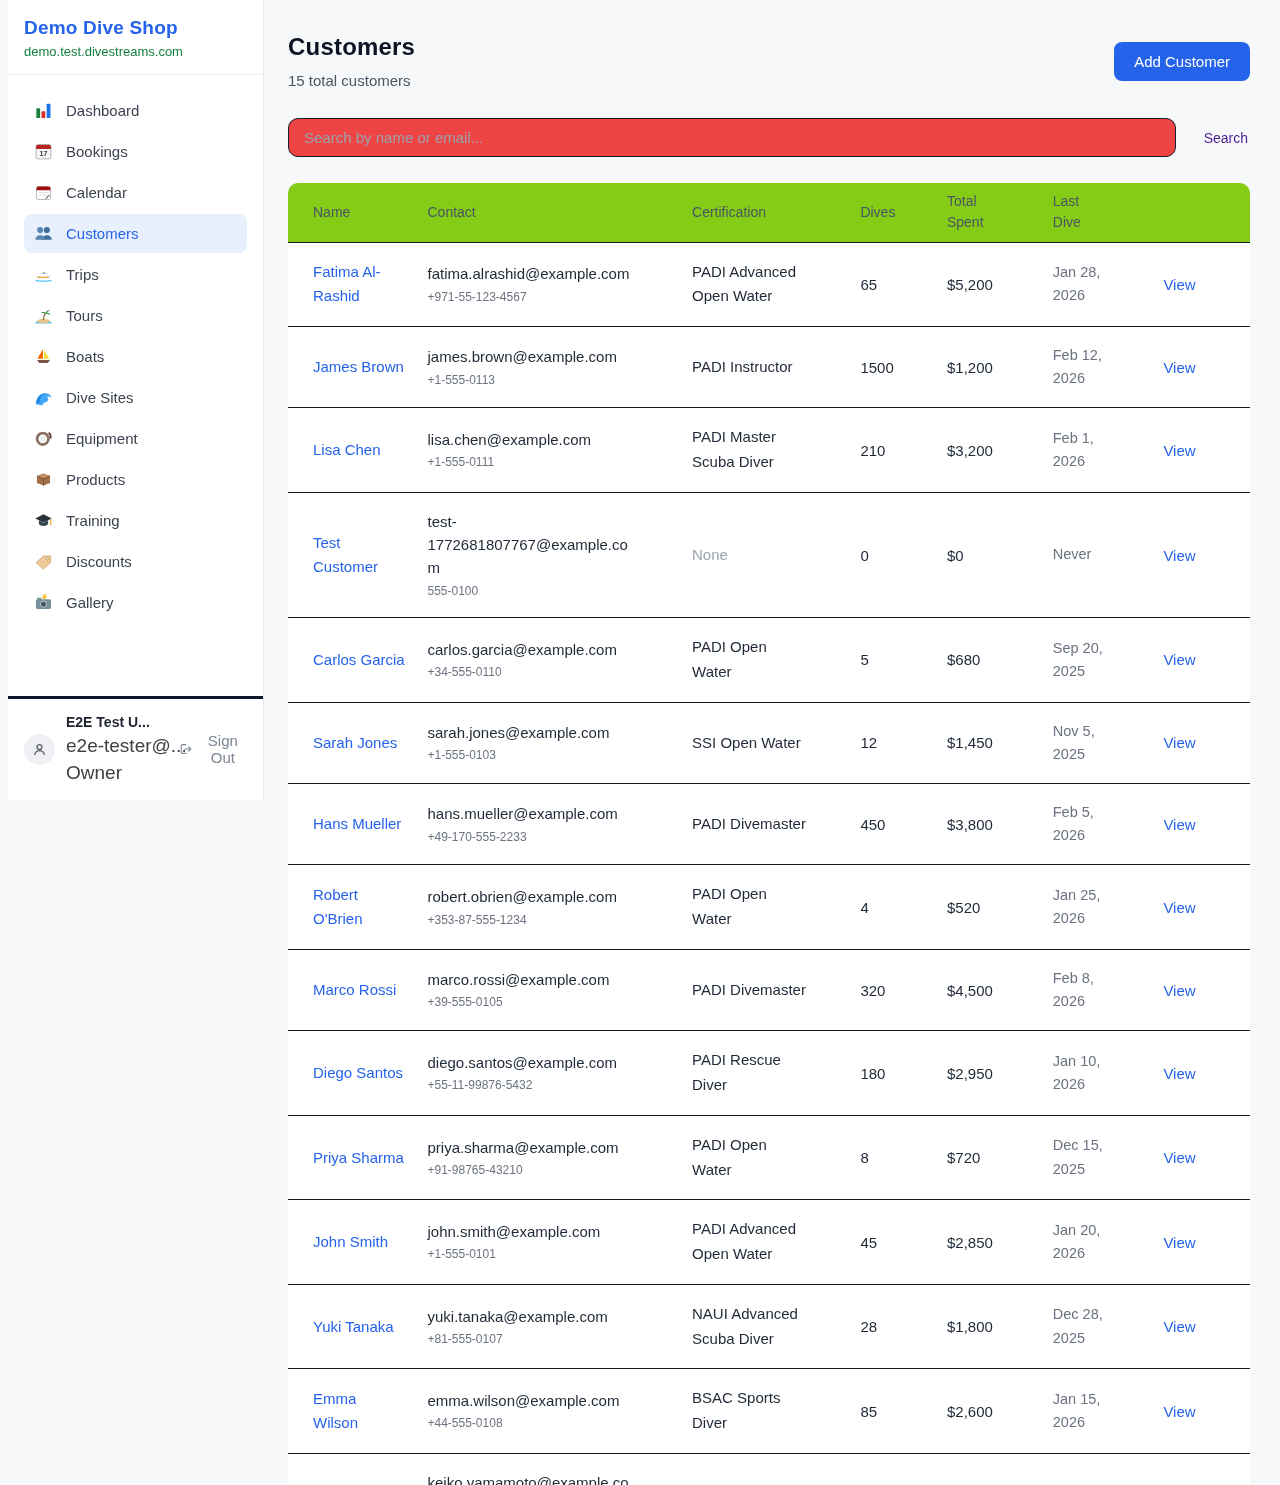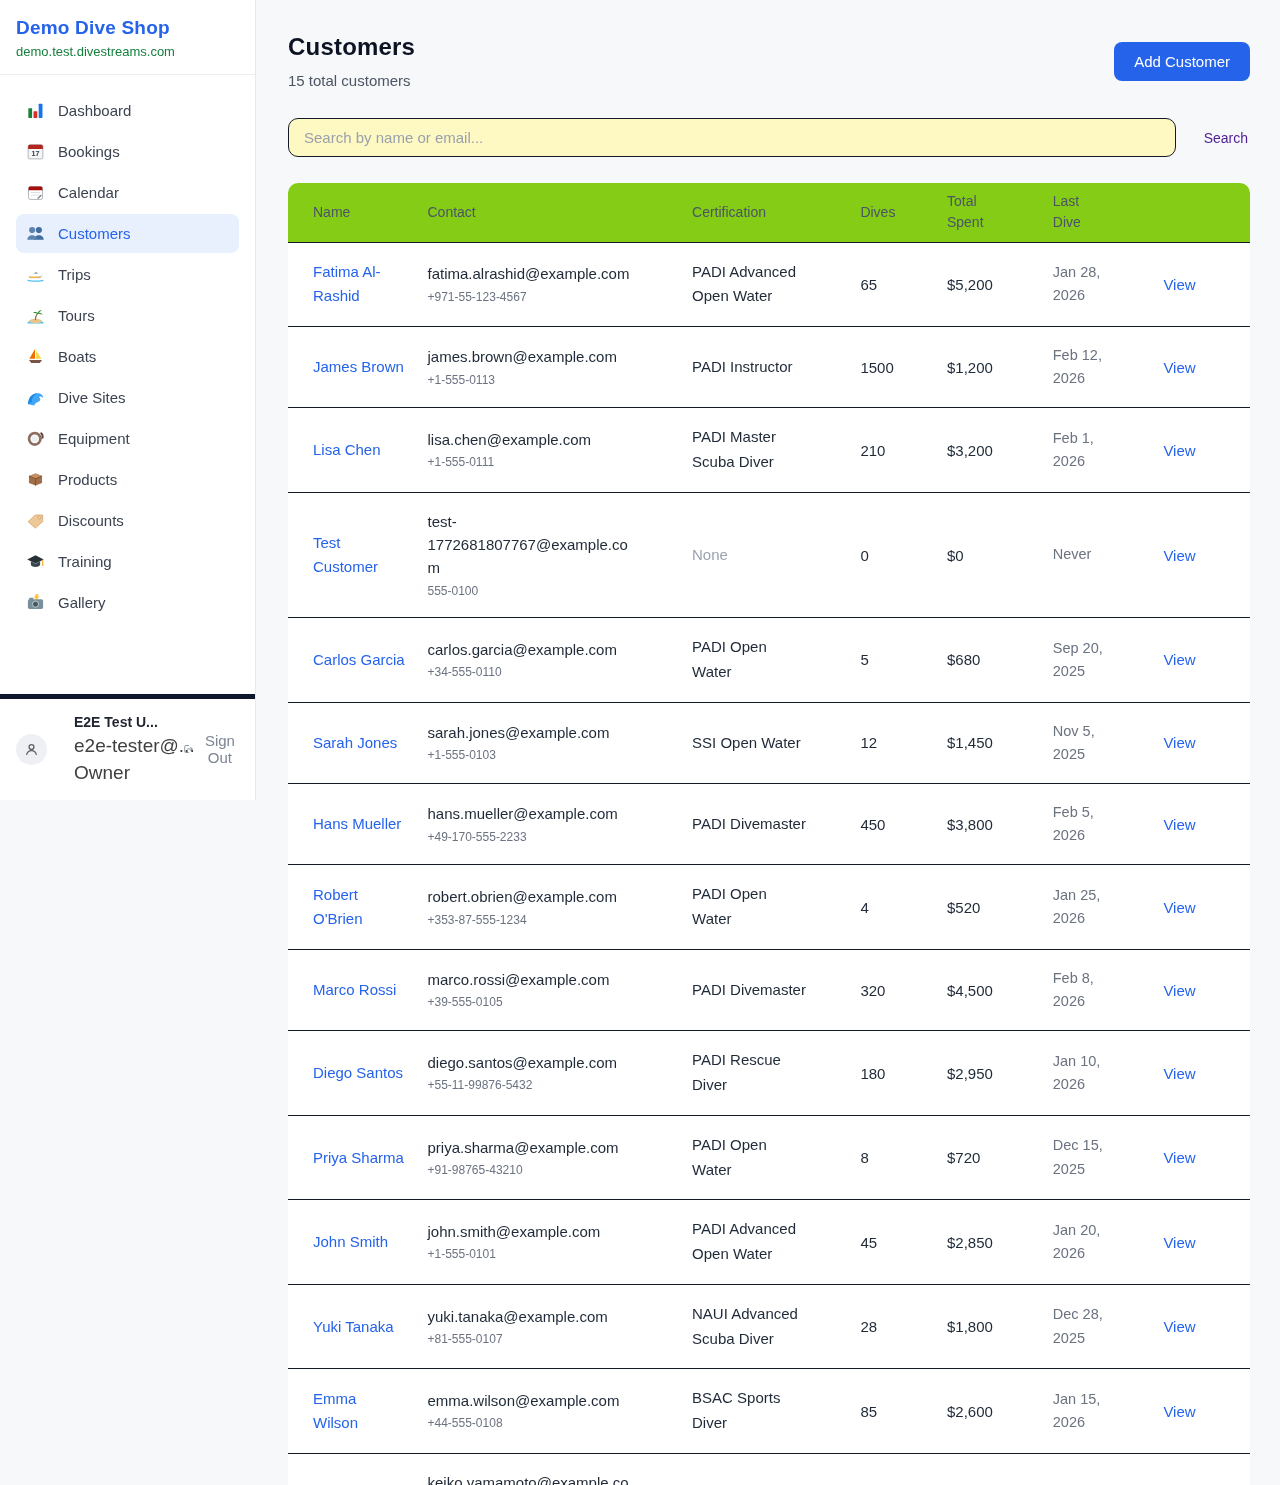--- a/index.html
+++ b/index.html
@@ -7,42 +7,42 @@
   body {
     height:1485px;
     background:#f7f8fa;
     font-family:"Liberation Sans", sans-serif;
     color:#1f2937;
     position:relative;
   }
 
   
   .sidebar {
-    position:absolute; top:0; left:0;
+    position:absolute; top:0; left:8px;
     width:256px; height:800px;
     background:#ffffff;
     border-right:1px solid #e7e9ee;
     display:flex; flex-direction:column;
   }
   .shop-block { padding:17px 16px 15px 16px; border-bottom:1px solid #eceef2; }
   .shop-name { color:#2563eb; font-size:19px; font-weight:bold; letter-spacing:.2px; }
   .shop-domain { color:#15803d; font-size:13px; margin-top:5px; }
   .nav { padding:14px 8px 8px 8px; }
   .nav-item {
     display:flex; align-items:center; gap:13px;
     padding:10px 10px; margin:2px 8px;
     border-radius:8px; text-decoration:none;
     font-size:15px; color:#3b4350; cursor:pointer;
   }
   .nav-item.active { background:#e8f0fe; color:#2563eb; }
   .nav-icon { width:19px; height:19px; display:inline-flex; flex:0 0 19px; }
   .nav-icon svg { width:19px; height:19px; }
   .user-section {
-    margin-top:auto; border-top:5px solid #0f172a;
-    padding:13px 16px; display:flex; align-items:center; gap:27px;
+    margin-top:auto; border-top:3px solid #0f172a;
+    padding:13px 16px; display:flex; align-items:center; gap:11px;
   }
   .avatar {
     width:31px; height:31px; border-radius:50%;
     background:#eef0f3; display:flex; align-items:center; justify-content:center; flex:0 0 31px;
   }
   .user-info { line-height:1.45; min-width:0; }
   .user-name { font-size:14px; font-weight:bold; color:#1f2430; white-space:nowrap; }
   .user-email, .user-role { font-size:19px; color:#404040; white-space:nowrap; }
   .signout-btn {
     margin-left:auto; display:flex; align-items:center; gap:7px;
@@ -59,21 +59,21 @@
     margin-top:9px;
     background:#2563eb; color:#ffffff; border:none; border-radius:8px;
     font-size:15px; font-weight:500; font-family:inherit;
     padding:11px 20px; cursor:pointer;
   }
 
   .search-row { display:flex; align-items:center; margin-top:29px; }
   .search-input {
     flex:1; height:39px;
     border:1.5px solid #141b27; border-radius:10px;
-    background:#fef9c3; padding:0 15px;
+    background:#ef4444; padding:0 15px;
     font-size:15px; font-family:inherit; color:#1f2937;
   }
   .search-input::placeholder { color:#9aa1ad; }
   .search-btn {
     background:none; border:none; cursor:pointer;
     font-family:inherit; font-size:14px; font-weight:500; color:#4c1d95;
     margin-left:26px; padding:8px 2px;
   }
 
   
@@ -217,36 +217,36 @@
             <path d="M2.8 5.8L9 3.2l6.2 2.6L9 8.4z" fill="#c49162"></path>
             <path d="M9 8.4v6.4" stroke="#7a4f2e" stroke-width="0.9"></path>
             <path d="M2.8 5.8L9 8.4l6.2-2.6" stroke="#7a4f2e" stroke-width="0.9" fill="none"></path>
           </svg>
         </span>
       <span class="nav-label">Products</span>
     </a>
     <a class="nav-item">
       <span class="nav-icon">
           <svg viewBox="0 0 18 18">
-            <path d="M2 10.2l6.8-6.4h7v6.2l-6.9 6.2z" fill="#efc89a" stroke="#d9a86c" stroke-width="0.8"></path>
-            <circle cx="12.6" cy="6.4" r="1.1" fill="#ffffff" stroke="#b08a55" stroke-width="0.7"></circle>
-          </svg>
-        </span>
-      <span class="nav-label">Discounts</span>
-    </a>
-    <a class="nav-item">
-      <span class="nav-icon">
-          <svg viewBox="0 0 18 18">
             <path d="M9 3L1.2 7 9 11l7.8-4z" fill="#263238"></path>
             <path d="M4.6 8.8v3.1c0 1.3 2 2.3 4.4 2.3s4.4-1 4.4-2.3V8.8L9 11.2z" fill="#37474f"></path>
             <path d="M15.8 7.4v4.2" stroke="#f9a825" stroke-width="1"></path>
             <circle cx="15.8" cy="12.2" r="0.9" fill="#f9a825"></circle>
           </svg>
         </span>
       <span class="nav-label">Training</span>
+    </a>
+    <a class="nav-item">
+      <span class="nav-icon">
+          <svg viewBox="0 0 18 18">
+            <path d="M2 10.2l6.8-6.4h7v6.2l-6.9 6.2z" fill="#efc89a" stroke="#d9a86c" stroke-width="0.8"></path>
+            <circle cx="12.6" cy="6.4" r="1.1" fill="#ffffff" stroke="#b08a55" stroke-width="0.7"></circle>
+          </svg>
+        </span>
+      <span class="nav-label">Discounts</span>
     </a>
     <a class="nav-item">
       <span class="nav-icon">
           <svg viewBox="0 0 18 18">
             <path d="M9.4 1.2h2.8l-1.6 2.2h2.2L9 7.6l.8-2.6H7.6z" fill="#fbc02d"></path>
             <rect x="3" y="4.6" width="4" height="2.2" rx="0.6" fill="#78909c"></rect>
             <rect x="1.8" y="6" width="14.4" height="9.2" rx="1.6" fill="#78909c"></rect>
             <circle cx="9" cy="10.6" r="2.9" fill="#455a64" stroke="#cfd8dc" stroke-width="0.8"></circle>
           </svg>
         </span>

